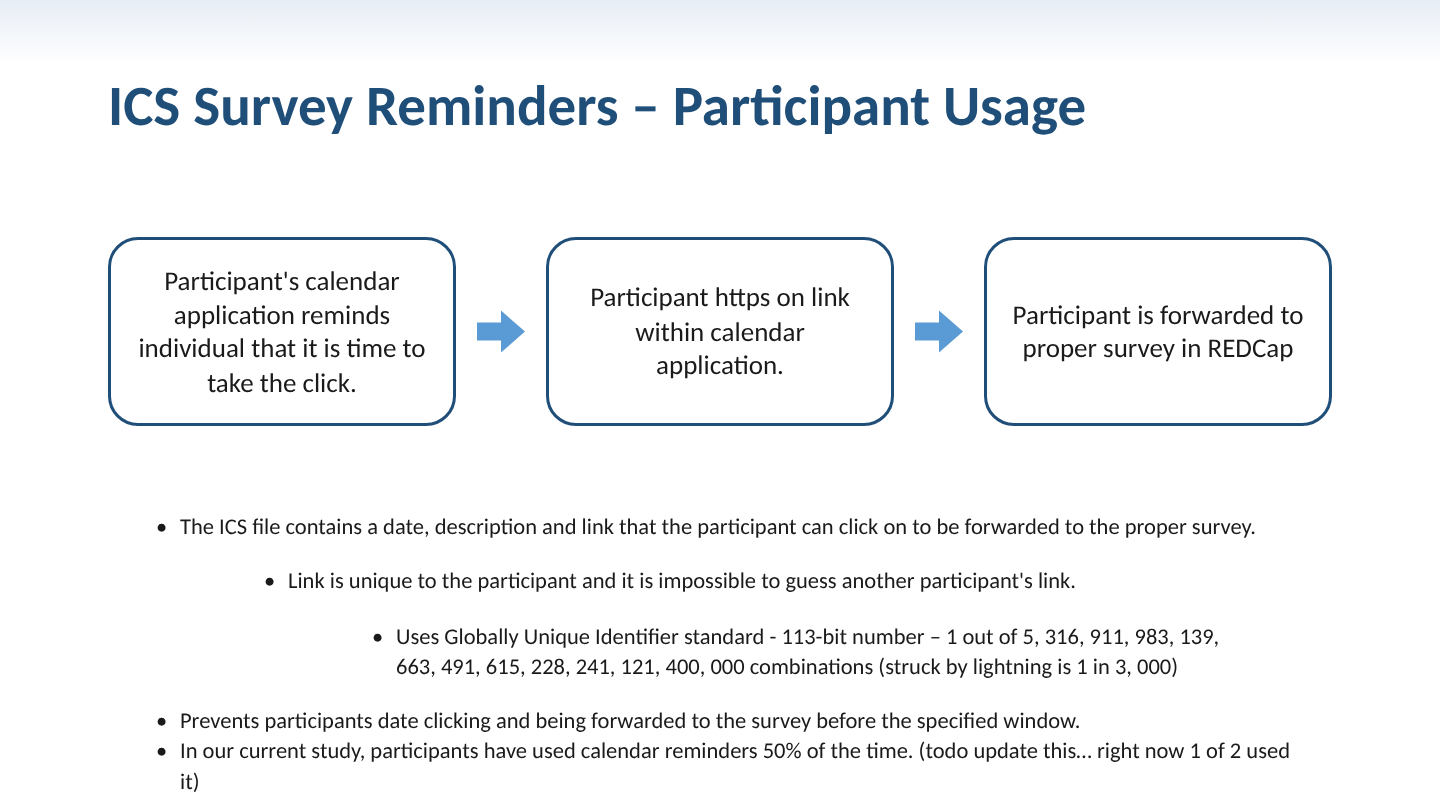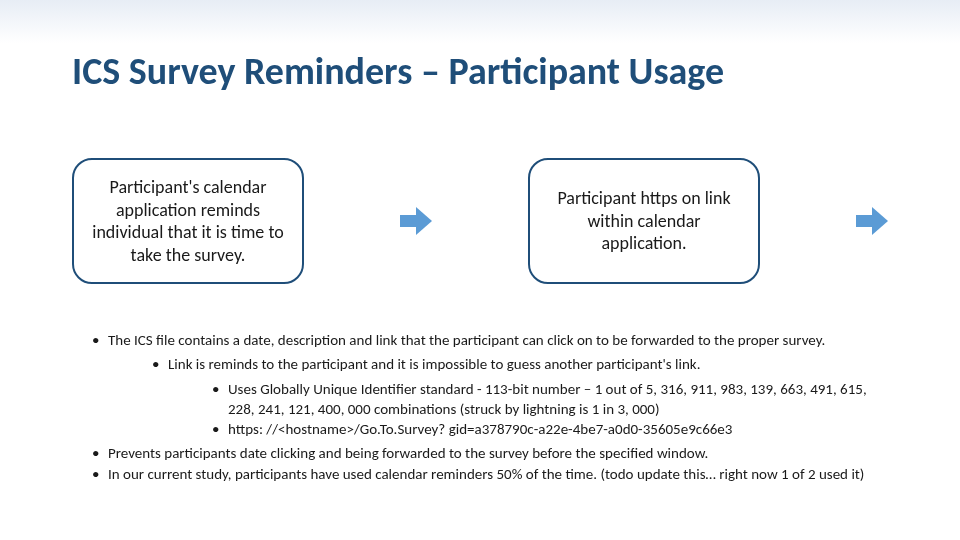--- a/index.html
+++ b/index.html
@@ -81,21 +81,21 @@
   .bullets {
     position: absolute;
     top: 326px;
     left: 88px;
     right: 80px;
     font-size: 15px;
     color: #1a1a1a;
     line-height: 1.35;
   }
   .bullets ul {
-    margin: 4px;
+    margin: 16px;
     padding-left: 0;
     list-style: none;
   }
   .bullets li {
     position: relative;
     padding-left: 16px;
     margin-bottom: 0px;
   }
   .bullets li::before {
     content: "•";
@@ -112,42 +112,42 @@
 </style>
 </head>
 <body>
 
 <div class="slide">
 
   <div class="title">ICS Survey Reminders – Participant Usage</div>
 
   <div class="flow">
     <div class="flow-box">
-      <span>Participant's calendar application reminds individual that it is time to take the survey.</span>
+      <span>Participant's calendar application reminds individual that it is time to take the click.</span>
     </div>
     <div class="arrow"></div>
     <div class="flow-box">
       <span>Participant https on link within calendar application.</span>
     </div>
     <div class="arrow"></div>
+    <div class="flow-box">
+      <span>Participant is forwarded to proper survey in REDCap</span>
+    </div>
   </div>
 
   <div class="bullets">
     <ul>
       <li>
         <span>The ICS file contains a date, description and link that the participant can click on to be forwarded to the proper survey.</span>
         <ul>
           <li>
-            <span>Link is reminds to the participant and it is impossible to guess another participant's link.</span>
+            <span>Link is unique to the participant and it is impossible to guess another participant's link.</span>
             <ul>
               <li>
                 <span>Uses Globally Unique Identifier standard - 113-bit number – 1 out of 5, 316, 911, 983, 139, 663, 491, 615, 228, 241, 121, 400, 000 combinations (struck by lightning is 1 in 3, 000)</span>
-              </li>
-              <li>
-                <span>https: //&lt;hostname&gt;/Go.To.Survey? gid=a378790c-a22e-4be7-a0d0-35605e9c66e3</span>
               </li>
             </ul>
           </li>
         </ul>
       </li>
       <li>
         <span>Prevents participants date clicking and being forwarded to the survey before the specified window.</span>
       </li>
       <li>
         <span>In our current study, participants have used calendar reminders 50% of the time.  (todo update this… right now 1 of 2 used it)</span>

